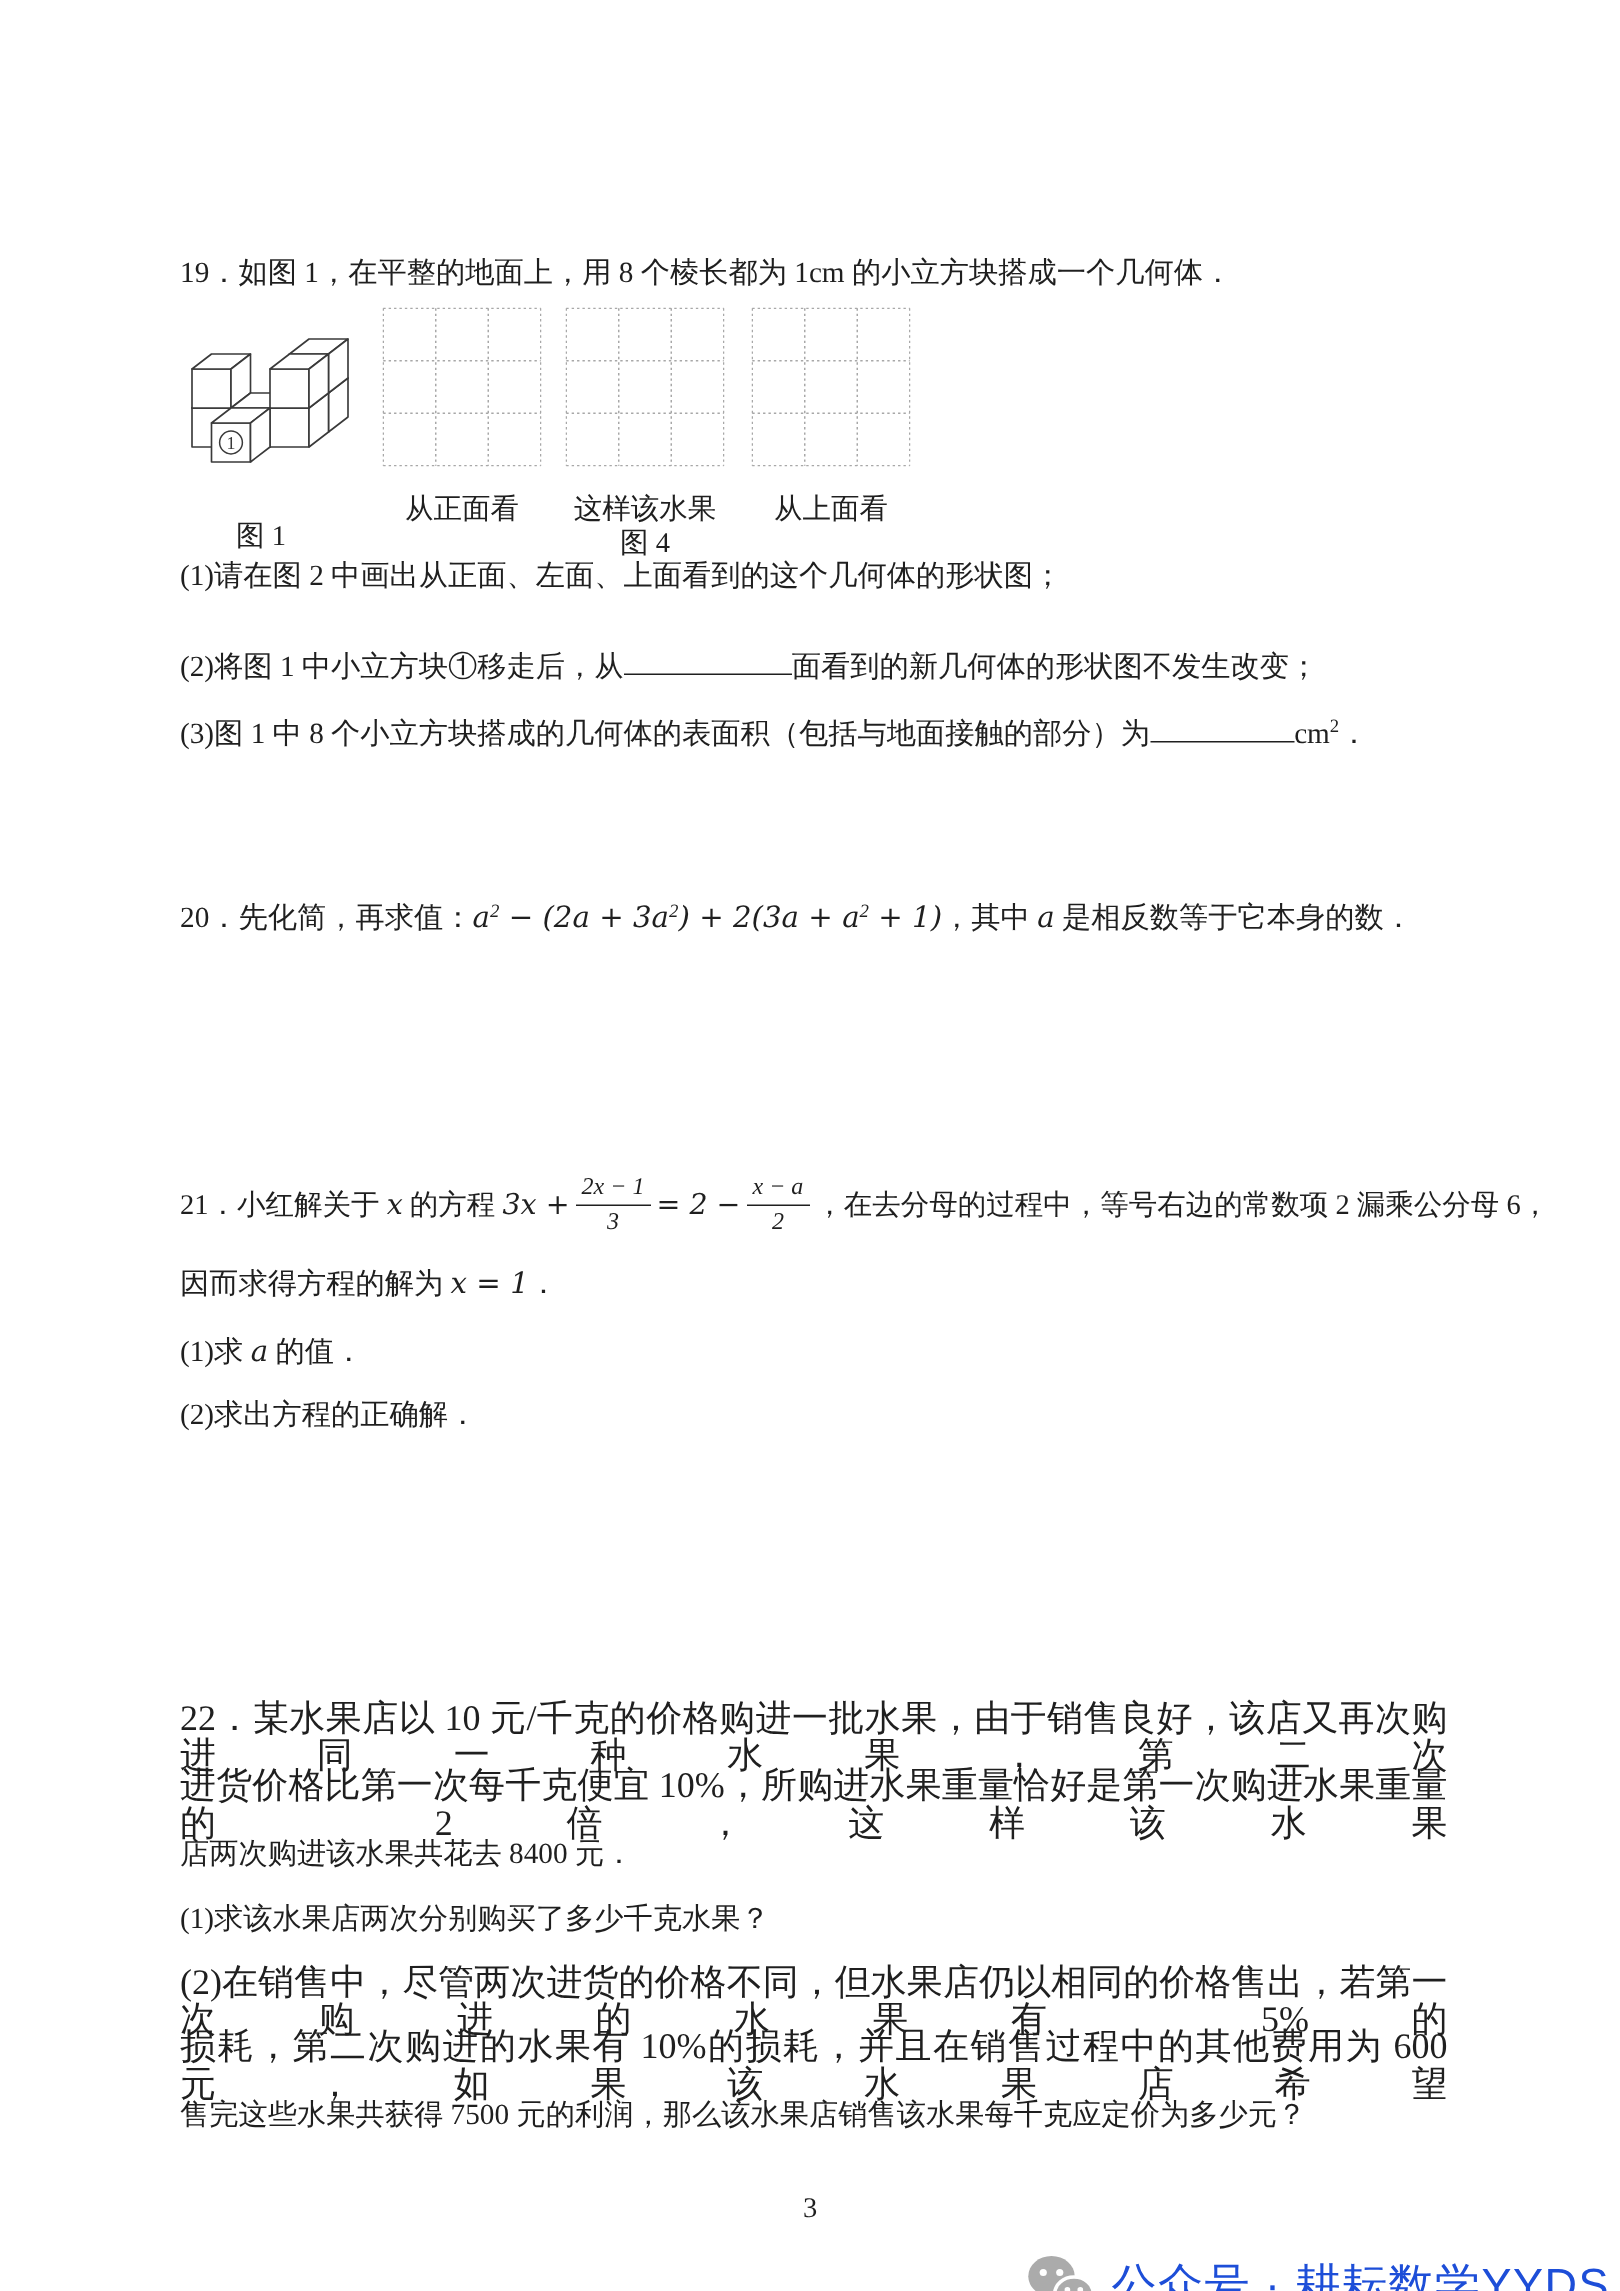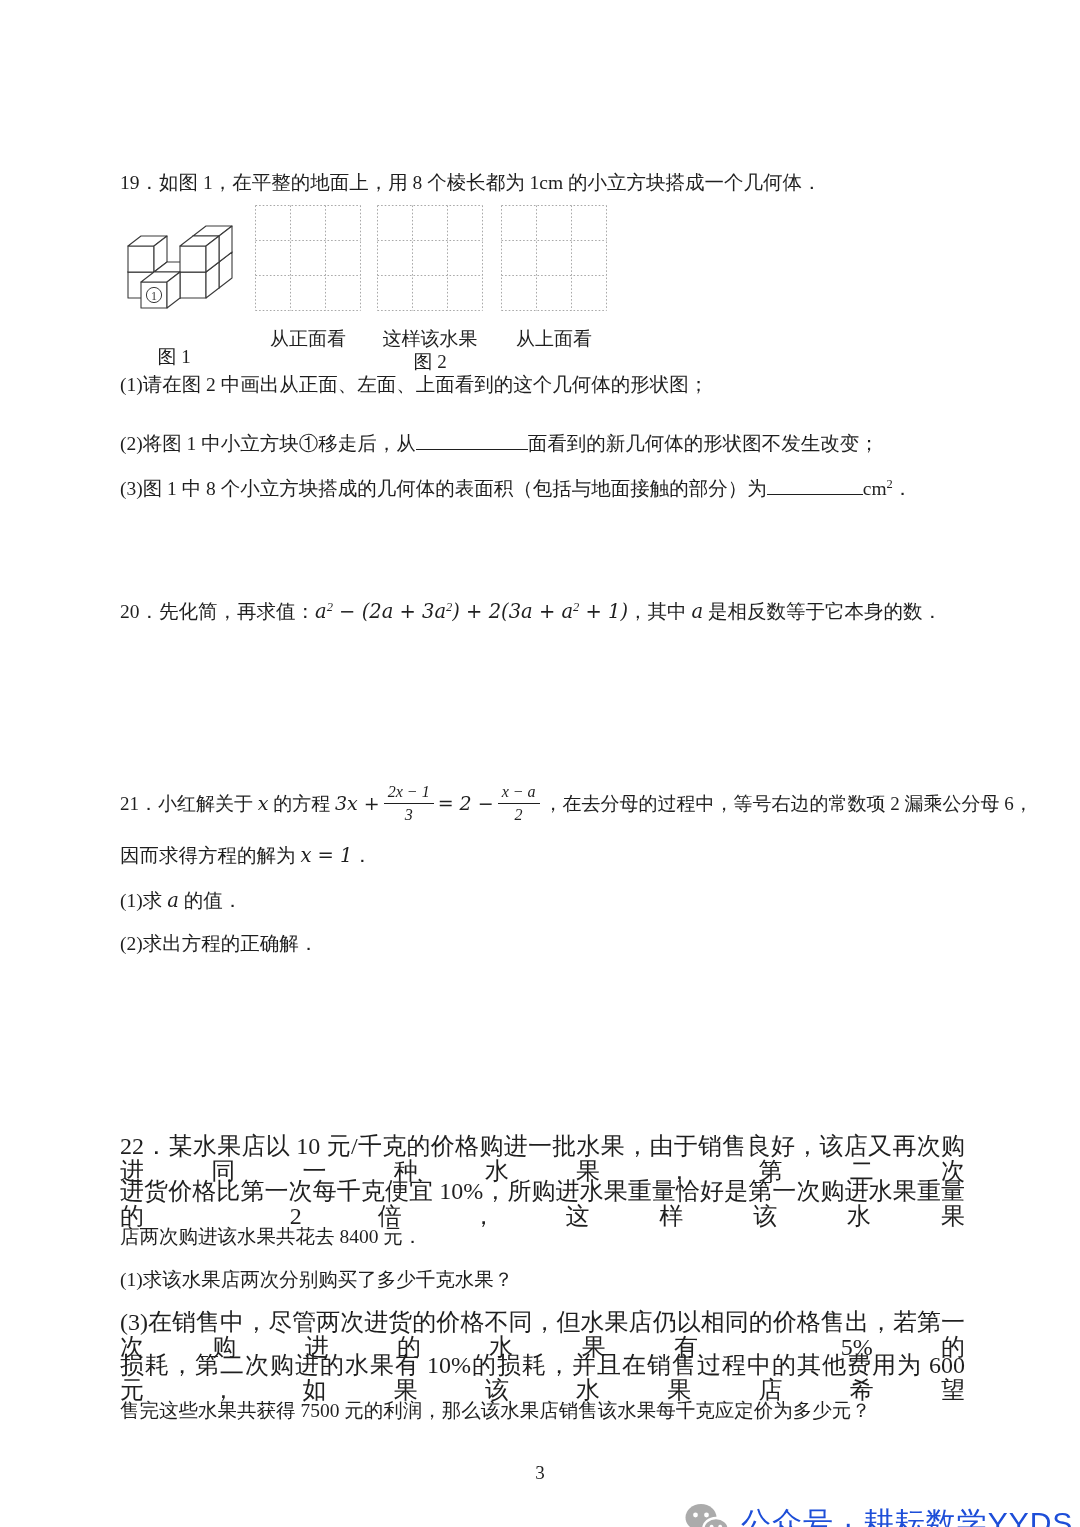--- a/index.html
+++ b/index.html
@@ -115,38 +115,38 @@
   <div class="gridbox" style="left:501px">
     <svg width="106" height="106" viewBox="0 0 106 106">
       <g stroke="#a8a8a8" stroke-width="1" stroke-dasharray="1.6 2" fill="none">
         <path d="M0.5,0.5H105.5M0.5,35.5H105.5M0.5,70.5H105.5M0.5,105.5H105.5M0.5,0.5V105.5M35.5,0.5V105.5M70.5,0.5V105.5M105.5,0.5V105.5"></path>
       </g>
     </svg>
   </div>
   <div class="figlabel" style="left:255px;top:278px;width:106px">从正面看</div>
   <div class="figlabel" style="left:377px;top:278px;width:106px">这样该水果</div>
   <div class="figlabel" style="left:501px;top:278px;width:106px">从上面看</div>
-  <div class="figlabel" style="left:377px;top:301px;width:106px">图 2</div>
+  <div class="figlabel" style="left:377px;top:301px;width:106px">图 4</div>
 
   <div class="line" style="top:324px">(1)请在图 2 中画出从正面、左面、上面看到的这个几何体的形状图；</div>
   <div class="line" style="top:381px"><span>(2)将图 1 中小立方块①移走后，从</span><span class="blank" style="width:112px"></span><span>面看到的新几何体的形状图不发生改变；</span></div>
   <div class="line" style="top:426px"><span>(3)图 1 中 8 个小立方块搭成的几何体的表面积（包括与地面接触的部分）为</span><span class="blank" style="width:96px"></span><span>cm</span><span class="sp" style="font-style:normal">2</span><span>．</span></div>
 
   <div class="line" style="top:551px"><span>20．先化简，再求值：</span><span class="m">a</span><span class="sp">2</span><span class="m"> − (2a + 3a</span><span class="sp">2</span><span class="m">) + 2(3a + a</span><span class="sp">2</span><span class="m"> + 1)</span><span>，其中 </span><span class="m">a</span><span> 是相反数等于它本身的数．</span></div>
 
   <div class="line eqline" style="top:722px;height:66px;font-size:19px"><span>21．小红解关于 </span><span class="m">x</span><span> 的方程 </span><span class="m">3x +</span><span class="frac"><span class="fn">2x − 1</span><span class="fd">3</span></span><span class="m">= 2 −</span><span class="frac"><span class="fn">x − a</span><span class="fd">2</span></span><span>，在去分母的过程中，等号右边的常数项 2 漏乘公分母 6，</span></div>
   <div class="line" style="top:795px"><span>因而求得方程的解为 </span><span class="m">x = 1</span><span>．</span></div>
   <div class="line" style="top:840px"><span>(1)求 </span><span class="m">a</span><span> 的值．</span></div>
   <div class="line" style="top:883px">(2)求出方程的正确解．</div>
 
   <div class="line just" style="top:1086px">22．某水果店以 10 元/千克的价格购进一批水果，由于销售良好，该店又再次购进同一种水果，第二次</div>
   <div class="line just" style="top:1131px">进货价格比第一次每千克便宜 10%，所购进水果重量恰好是第一次购进水果重量的 2 倍，这样该水果</div>
   <div class="line" style="top:1176px">店两次购进该水果共花去 8400 元．</div>
   <div class="line" style="top:1219px">(1)求该水果店两次分别购买了多少千克水果？</div>
-  <div class="line just" style="top:1262px">(3)在销售中，尽管两次进货的价格不同，但水果店仍以相同的价格售出，若第一次购进的水果有 5%的</div>
+  <div class="line just" style="top:1262px">(2)在销售中，尽管两次进货的价格不同，但水果店仍以相同的价格售出，若第一次购进的水果有 5%的</div>
   <div class="line just" style="top:1305px">损耗，第二次购进的水果有 10%的损耗，并且在销售过程中的其他费用为 600 元，如果该水果店希望</div>
   <div class="line" style="top:1350px">售完这些水果共获得 7500 元的利润，那么该水果店销售该水果每千克应定价为多少元？</div>
 
   <div class="pageno">3</div>
 
   <div class="footer">
     <svg width="47" height="42" viewBox="0 0 47 42">
       <ellipse cx="18" cy="15.5" rx="15.5" ry="13.5" fill="#ababab"></ellipse>
       <path d="M9,26 L5,33 L15,28.5 Z" fill="#ababab"></path>
       <ellipse cx="33" cy="27" rx="12.8" ry="11" fill="#ababab" stroke="#ffffff" stroke-width="2.4"></ellipse>

